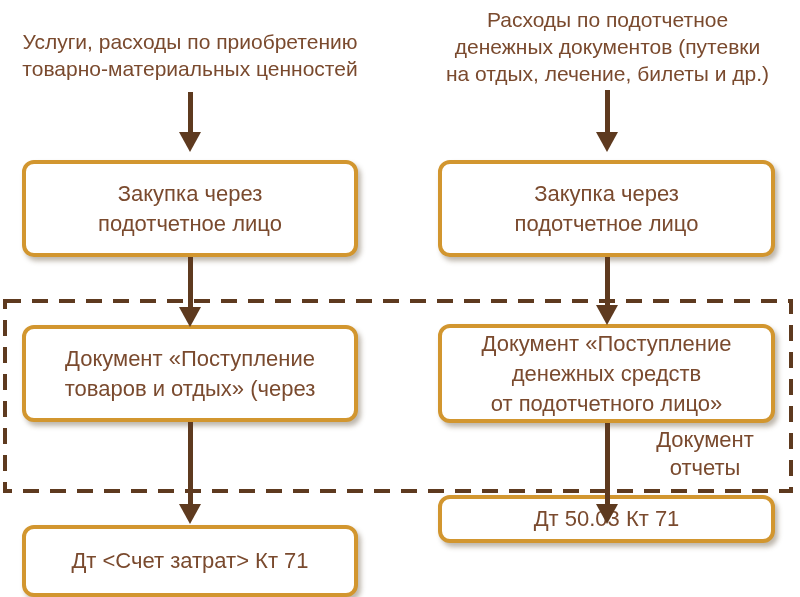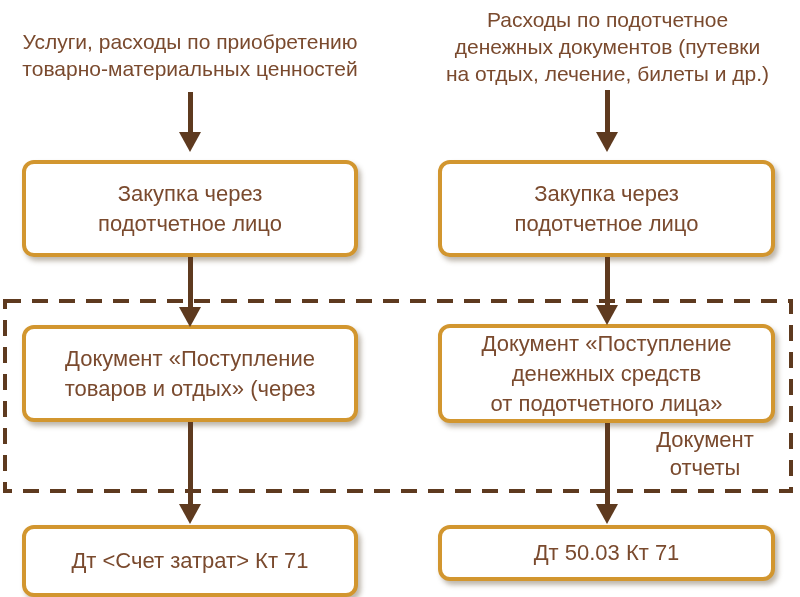--- a/index.html
+++ b/index.html
@@ -84,21 +84,21 @@
   #arrow-r1 { left: 596px; top: 90px;  height: 62px; }
   #arrow-l2 { left: 179px; top: 257px; height: 70px; }
   #arrow-r2 { left: 596px; top: 257px; height: 68px; }
   #arrow-l3 { left: 179px; top: 422px; height: 102px; }
   #arrow-r3 { left: 596px; top: 423px; height: 101px; }
   #box-purchase-left  { left: 22px;  top: 160px; width: 336px; height: 97px; }
   #box-purchase-right { left: 438px; top: 160px; width: 337px; height: 97px; }
   #box-document-left  { left: 22px;  top: 325px; width: 336px; height: 97px; z-index: 2; }
   #box-document-right { left: 438px; top: 324px; width: 337px; height: 99px; z-index: 2; }
   #box-posting-left   { left: 22px;  top: 525px; width: 336px; height: 72px; }
-  #box-posting-right  { left: 438px; top: 525px; width: 337px; height: 56px; }
+  #box-posting-right  { left: 438px; top: 495px; width: 337px; height: 48px; }
 </style>
 </head>
 <body>
 
 <div class="diagram">
 
   <svg class="group-svg" width="790" height="194">
     <rect class="dashed-rect" x="2" y="2" width="786" height="190"></rect>
   </svg>
 
@@ -146,21 +146,21 @@
     <span>подотчетное лицо</span>
   </div>
 
   <div class="box" id="box-document-left">
     <span>Документ «Поступление</span>
     <span>товаров и отдых» (через</span>
   </div>
   <div class="box" id="box-document-right">
     <span>Документ «Поступление</span>
     <span>денежных средств</span>
-    <span>от подотчетного лица»</span>
+    <span>от подотчетного лицо»</span>
   </div>
 
   <div class="group-label">
     <span>Документ</span>
     <span>отчеты</span>
   </div>
 
   <div class="box" id="box-posting-left">
     <span>Дт &lt;Счет затрат&gt; Кт 71</span>
   </div>

